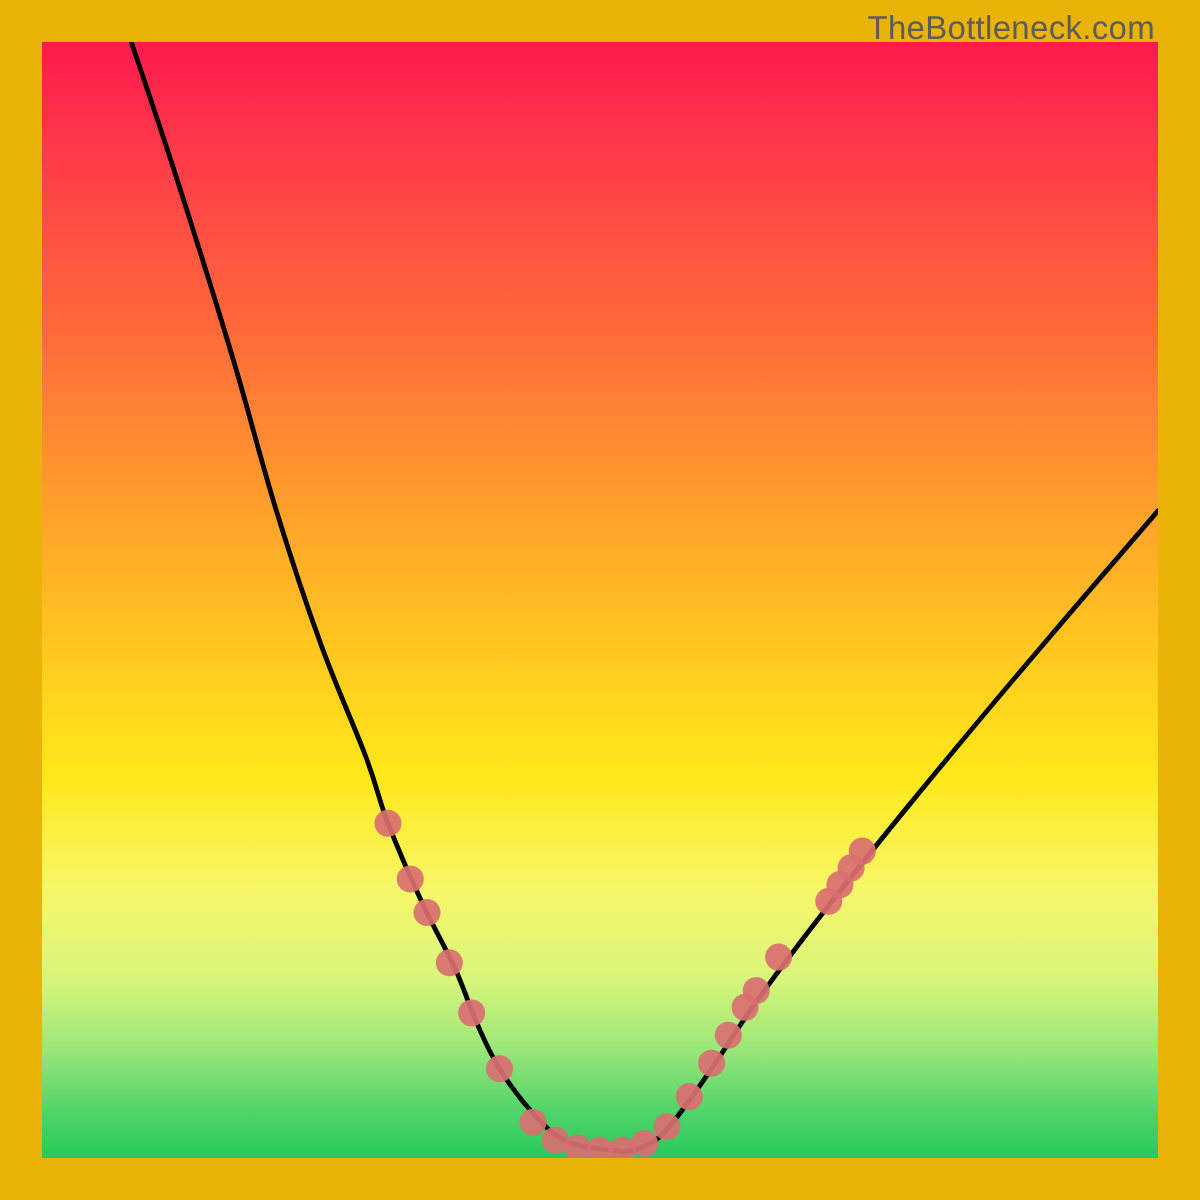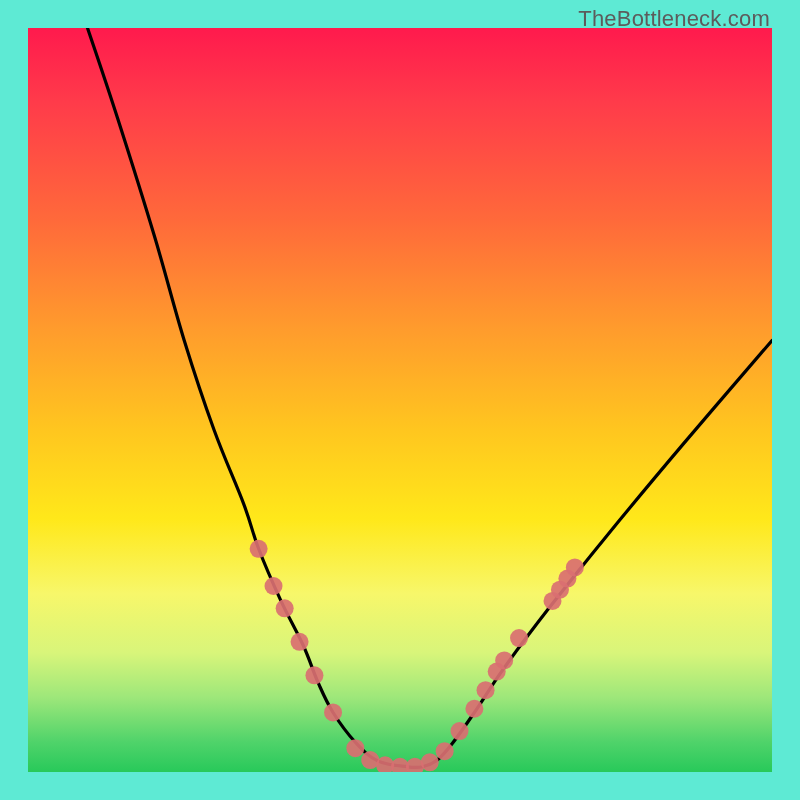--- a/index.html
+++ b/index.html
@@ -8,21 +8,21 @@
     width: 800px;
     height: 800px;
     background: #000;
     overflow: hidden;
     font-family: Arial, Helvetica, sans-serif;
   }
   .frame {
     position: relative;
     width: 800px;
     height: 800px;
-    background: #5eead4;
+    background: #eab308;
   }
   .plot-area {
     position: absolute;
     left: 28px;
     top: 28px;
     width: 744px;
     height: 744px;
     
     background: linear-gradient(
       to bottom,

